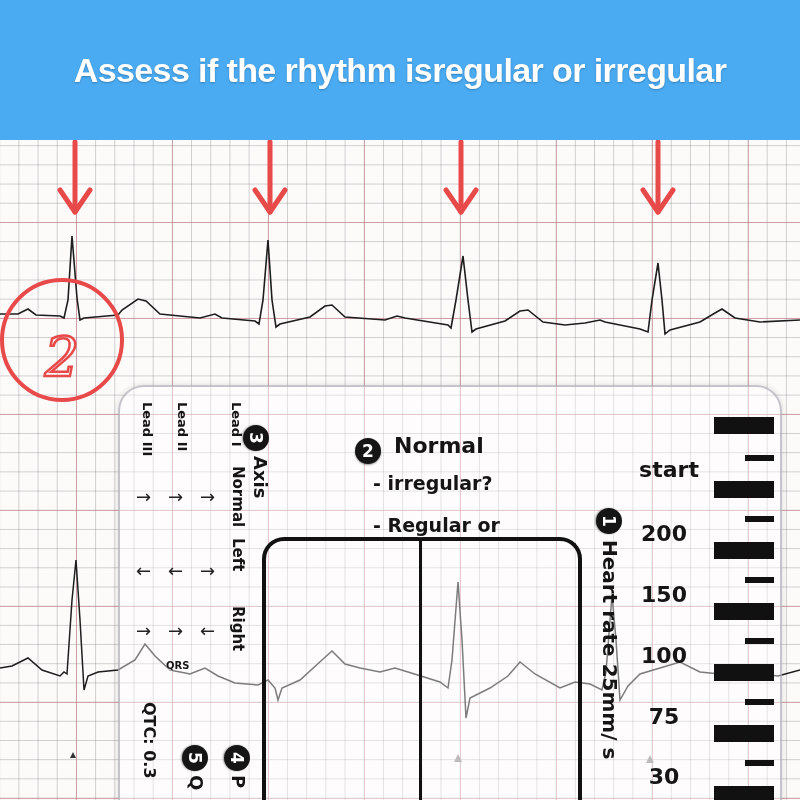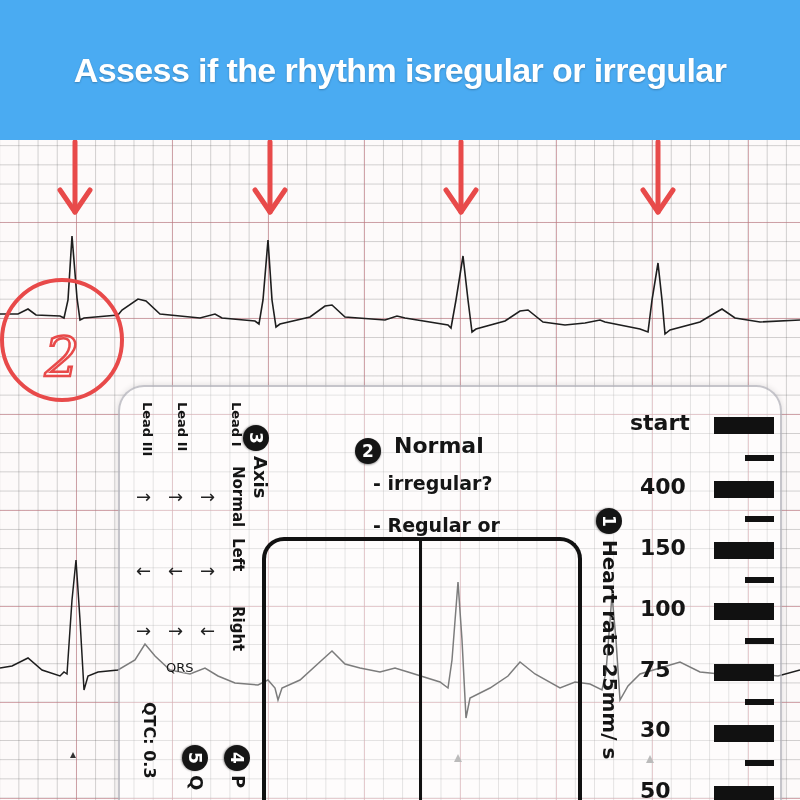--- a/index.html
+++ b/index.html
@@ -19,21 +19,21 @@
   .paper svg { position:absolute; left:0; top:0; }
   .ruler { position:absolute; left:118px; top:385px; width:660px; height:440px; border-radius:26px;
     background:rgba(255,255,255,0.42); border:2px solid rgba(150,150,160,0.55); box-shadow:0 0 6px rgba(0,0,0,0.12); }
   .window { position:absolute; left:262px; top:537px; width:320px; height:300px; border:4px solid #111; border-radius:22px; border-bottom:none; box-sizing:border-box; }
   .window-divider { position:absolute; left:419px; top:541px; width:3px; height:260px; background:#111; }
   .badge { position:absolute; width:26px; height:26px; border-radius:50%; background:#151515; color:#fff; font-family:"DejaVu Sans", sans-serif; font-weight:700; font-size:17px; display:flex; align-items:center; justify-content:center; box-shadow:0 1px 2px rgba(0,0,0,0.4); }
   .rot90 { transform:rotate(90deg); }
   .label { position:absolute; color:#151515; font-family:"DejaVu Sans", sans-serif; font-weight:700; white-space:nowrap; text-shadow:0 1px 1px rgba(255,255,255,0.8); }
   .vtext { position:absolute; writing-mode:vertical-rl; color:#151515; font-family:"DejaVu Sans", sans-serif; font-weight:700; white-space:nowrap; }
   .arrow { position:absolute; font-family:"DejaVu Sans", sans-serif; font-size:18px; color:#222; }
-  .scale-num { position:absolute; left:640px; width:48px; text-align:left; font-family:"DejaVu Sans", sans-serif; font-weight:700; font-size:22px; color:#151515; }
+  .scale-num { position:absolute; left:640px; width:48px; text-align:center; font-family:"DejaVu Sans", sans-serif; font-weight:700; font-size:22px; color:#151515;margin-top:47px; }
   .tick-major { position:absolute; left:714px; width:60px; height:17px; background:#111; }
   .tick-minor { position:absolute; left:745px; width:29px; height:6px; background:#111; }
 </style>
 </head>
 <body>
 
 <div class="banner">
   <h1>Assess if the rhythm isregular or irregular</h1>
 </div>
 
@@ -86,38 +86,38 @@
 <span class="arrow" style="left:136px; top:486px;">→</span>
 <span class="arrow" style="left:168px; top:486px;">→</span>
 <span class="arrow" style="left:200px; top:486px;">→</span>
 <span class="arrow" style="left:136px; top:560px;">←</span>
 <span class="arrow" style="left:168px; top:560px;">←</span>
 <span class="arrow" style="left:200px; top:560px;">→</span>
 <span class="arrow" style="left:136px; top:620px;">→</span>
 <span class="arrow" style="left:168px; top:620px;">→</span>
 <span class="arrow" style="left:200px; top:620px;">←</span>
 
-<div class="label" style="left:166px; top:660px; font-size:13px; font-weight:400;">QRS</div>
+<div class="label" style="left:166px; top:660px; font-size:10px; font-weight:700;">QRS</div>
 
 <div class="badge" style="left:355px; top:438px;">2</div>
 <div class="label" style="left:394px; top:433px; font-size:22px;">Normal</div>
 <div class="label" style="left:373px; top:470px; font-size:19px;margin-top:44px;">- Regular or</div>
 <div class="label" style="left:373px; top:472px; font-size:19px;">- irregular?</div>
 
 <div class="badge rot90" style="left:596px; top:508px;">1</div>
 <div class="vtext" style="left:598px; top:540px; font-size:20px;">Heart rate 25mm/ s</div>
 
 <div class="badge rot90" style="left:224px; top:745px;">4</div>
 <div class="vtext" style="left:228px; top:775px; font-size:18px;">P</div>
 <div class="badge rot90" style="left:182px; top:745px;">5</div>
 <div class="vtext" style="left:186px; top:775px; font-size:18px;">Q</div>
 <div class="vtext" style="left:140px; top:702px; font-size:16px;">QTC: 0.3</div>
 
 <div class="scale-num" style="top:410px; left:630px; width:78px;">start</div>
-<div class="scale-num" style="top:474px;">400</div>
+<div class="scale-num" style="top:474px;">200</div>
 <div class="scale-num" style="top:535px;">150</div>
 <div class="scale-num" style="top:596px;">100</div>
 <div class="scale-num" style="top:657px;">75</div>
 <div class="scale-num" style="top:717px;">30</div>
 <div class="scale-num" style="top:778px;">50</div>
 
 <div class="tick-major" style="top:417px;"></div>
 <div class="tick-minor" style="top:455px;"></div>
 <div class="tick-major" style="top:481px;"></div>
 <div class="tick-minor" style="top:516px;"></div>

